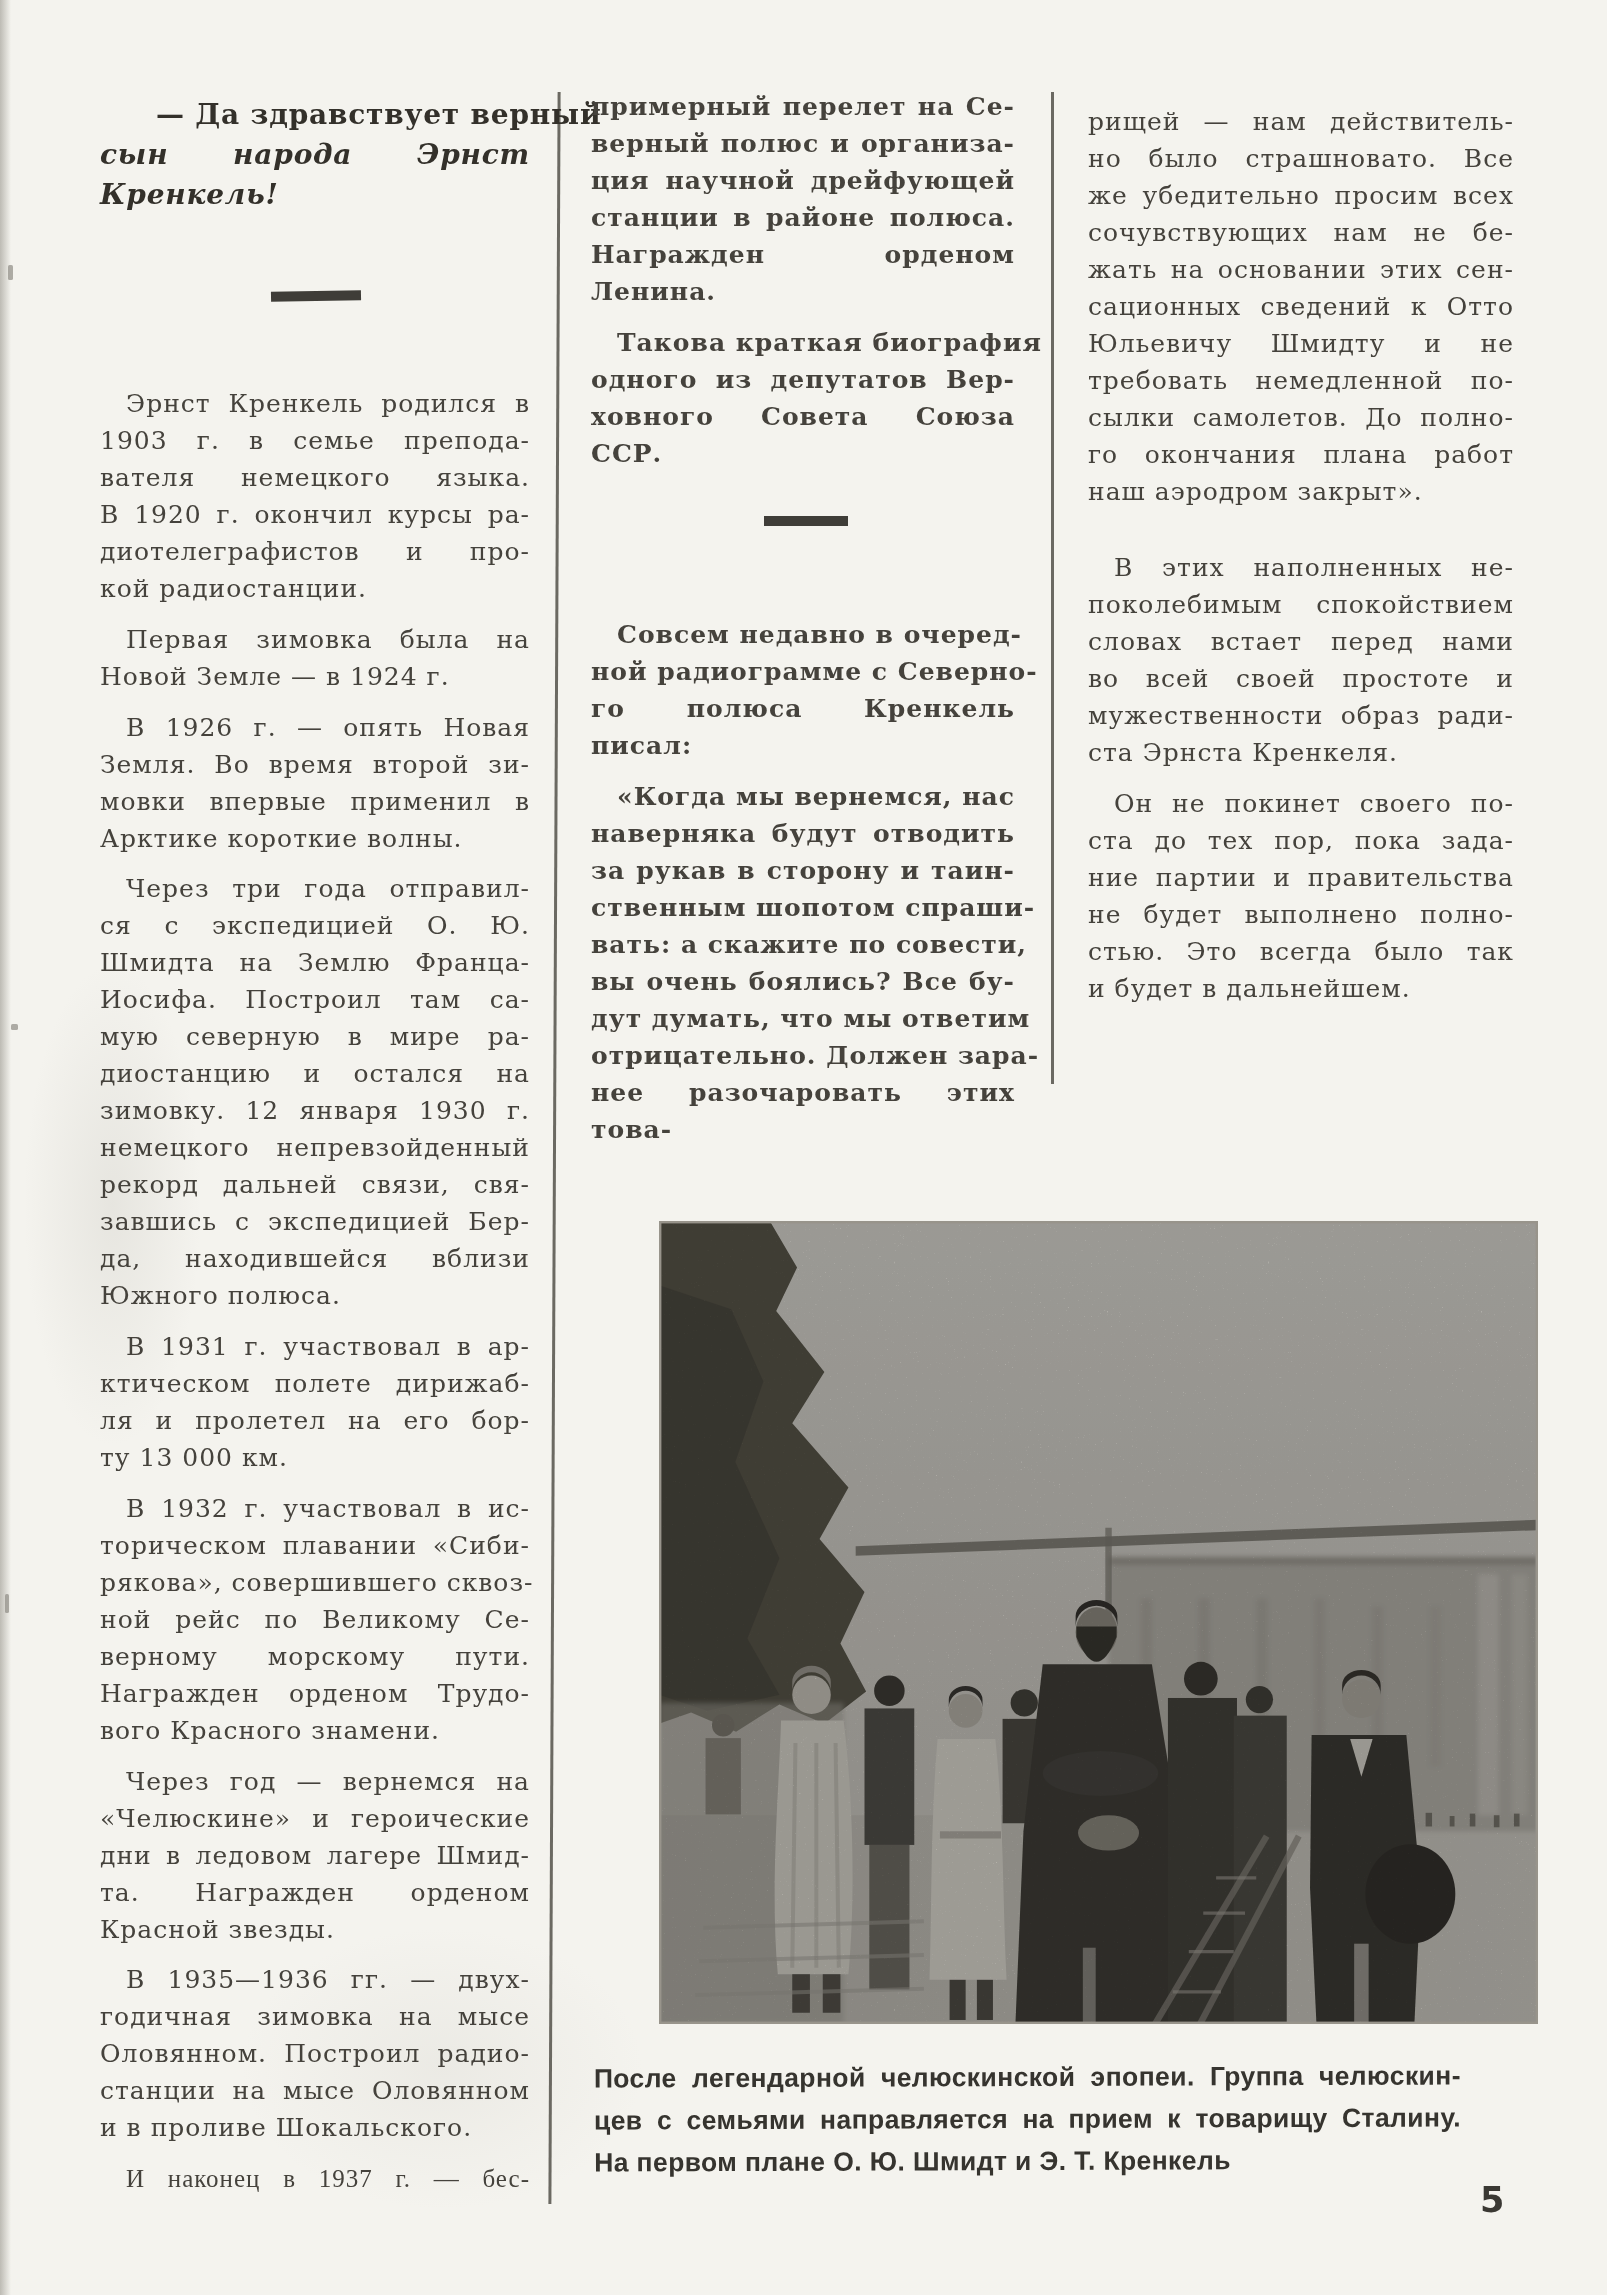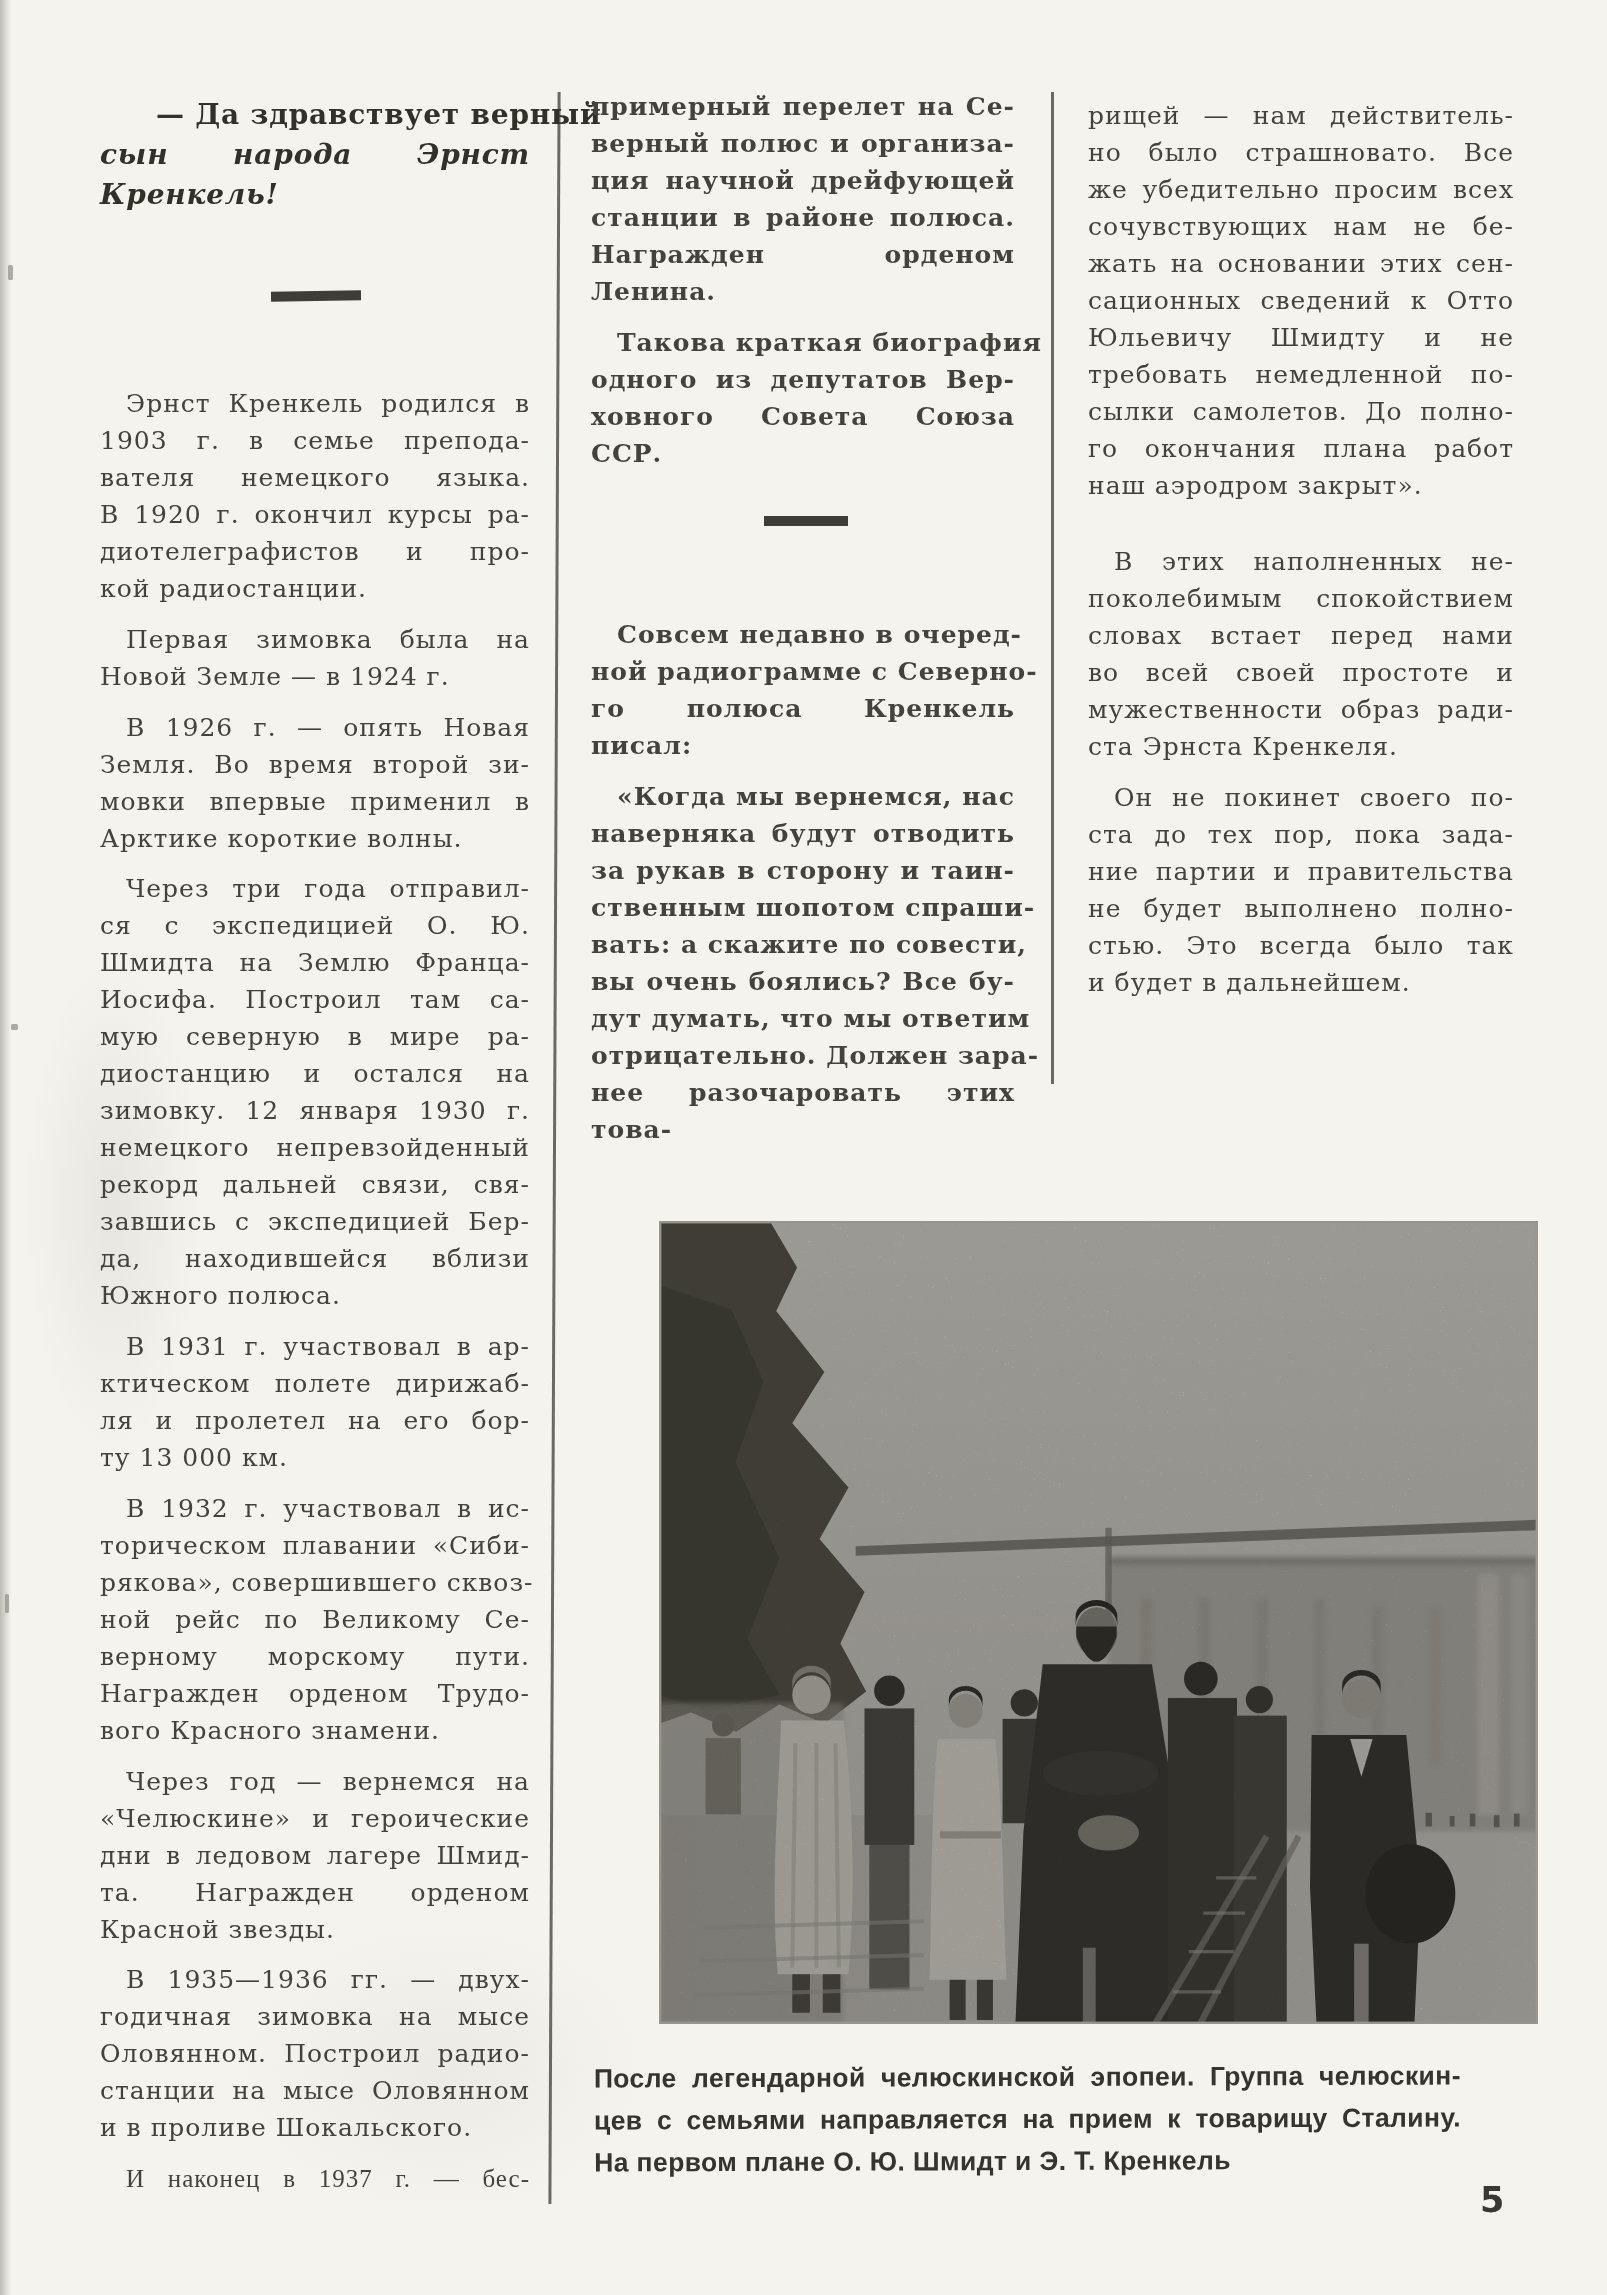--- a/index.html
+++ b/index.html
@@ -12,21 +12,21 @@
   .smudge{position:absolute;border-radius:50%;pointer-events:none;}
   .scan-edge{
     position:absolute;left:0;top:0;width:11.2px;height:100%;
     background:linear-gradient(to right,#bdbbb4,rgba(244,243,238,0));
   }
   .speck{position:absolute;background:#8e8c85;border-radius:1.6px;opacity:.7;}
 
   .col{position:absolute;color:#45423c;}
   #col1{left:100px;top:95px;width:430px;}
   #col2{left:591px;top:88px;width:424px;font-weight:bold;}
-  #col3{left:1088px;top:97px;width:426px;}
+  #col3{left:1088px;top:103px;width:426px;}
 
   .body-text .ln{
     font-size:25px;line-height:37px;letter-spacing:1px;
     text-align:justify;text-align-last:justify;
     white-space:nowrap;
   }
   .body-text .ln.last{text-align-last:left;white-space:normal;}
   .body-text .ln.first.last{text-align-last:justify;font-family:Liberation Serif, serif;}
   .body-text .para{margin:0 0 13.7px 0;}
   .body-text .para .ln.first{text-indent:26px;}

